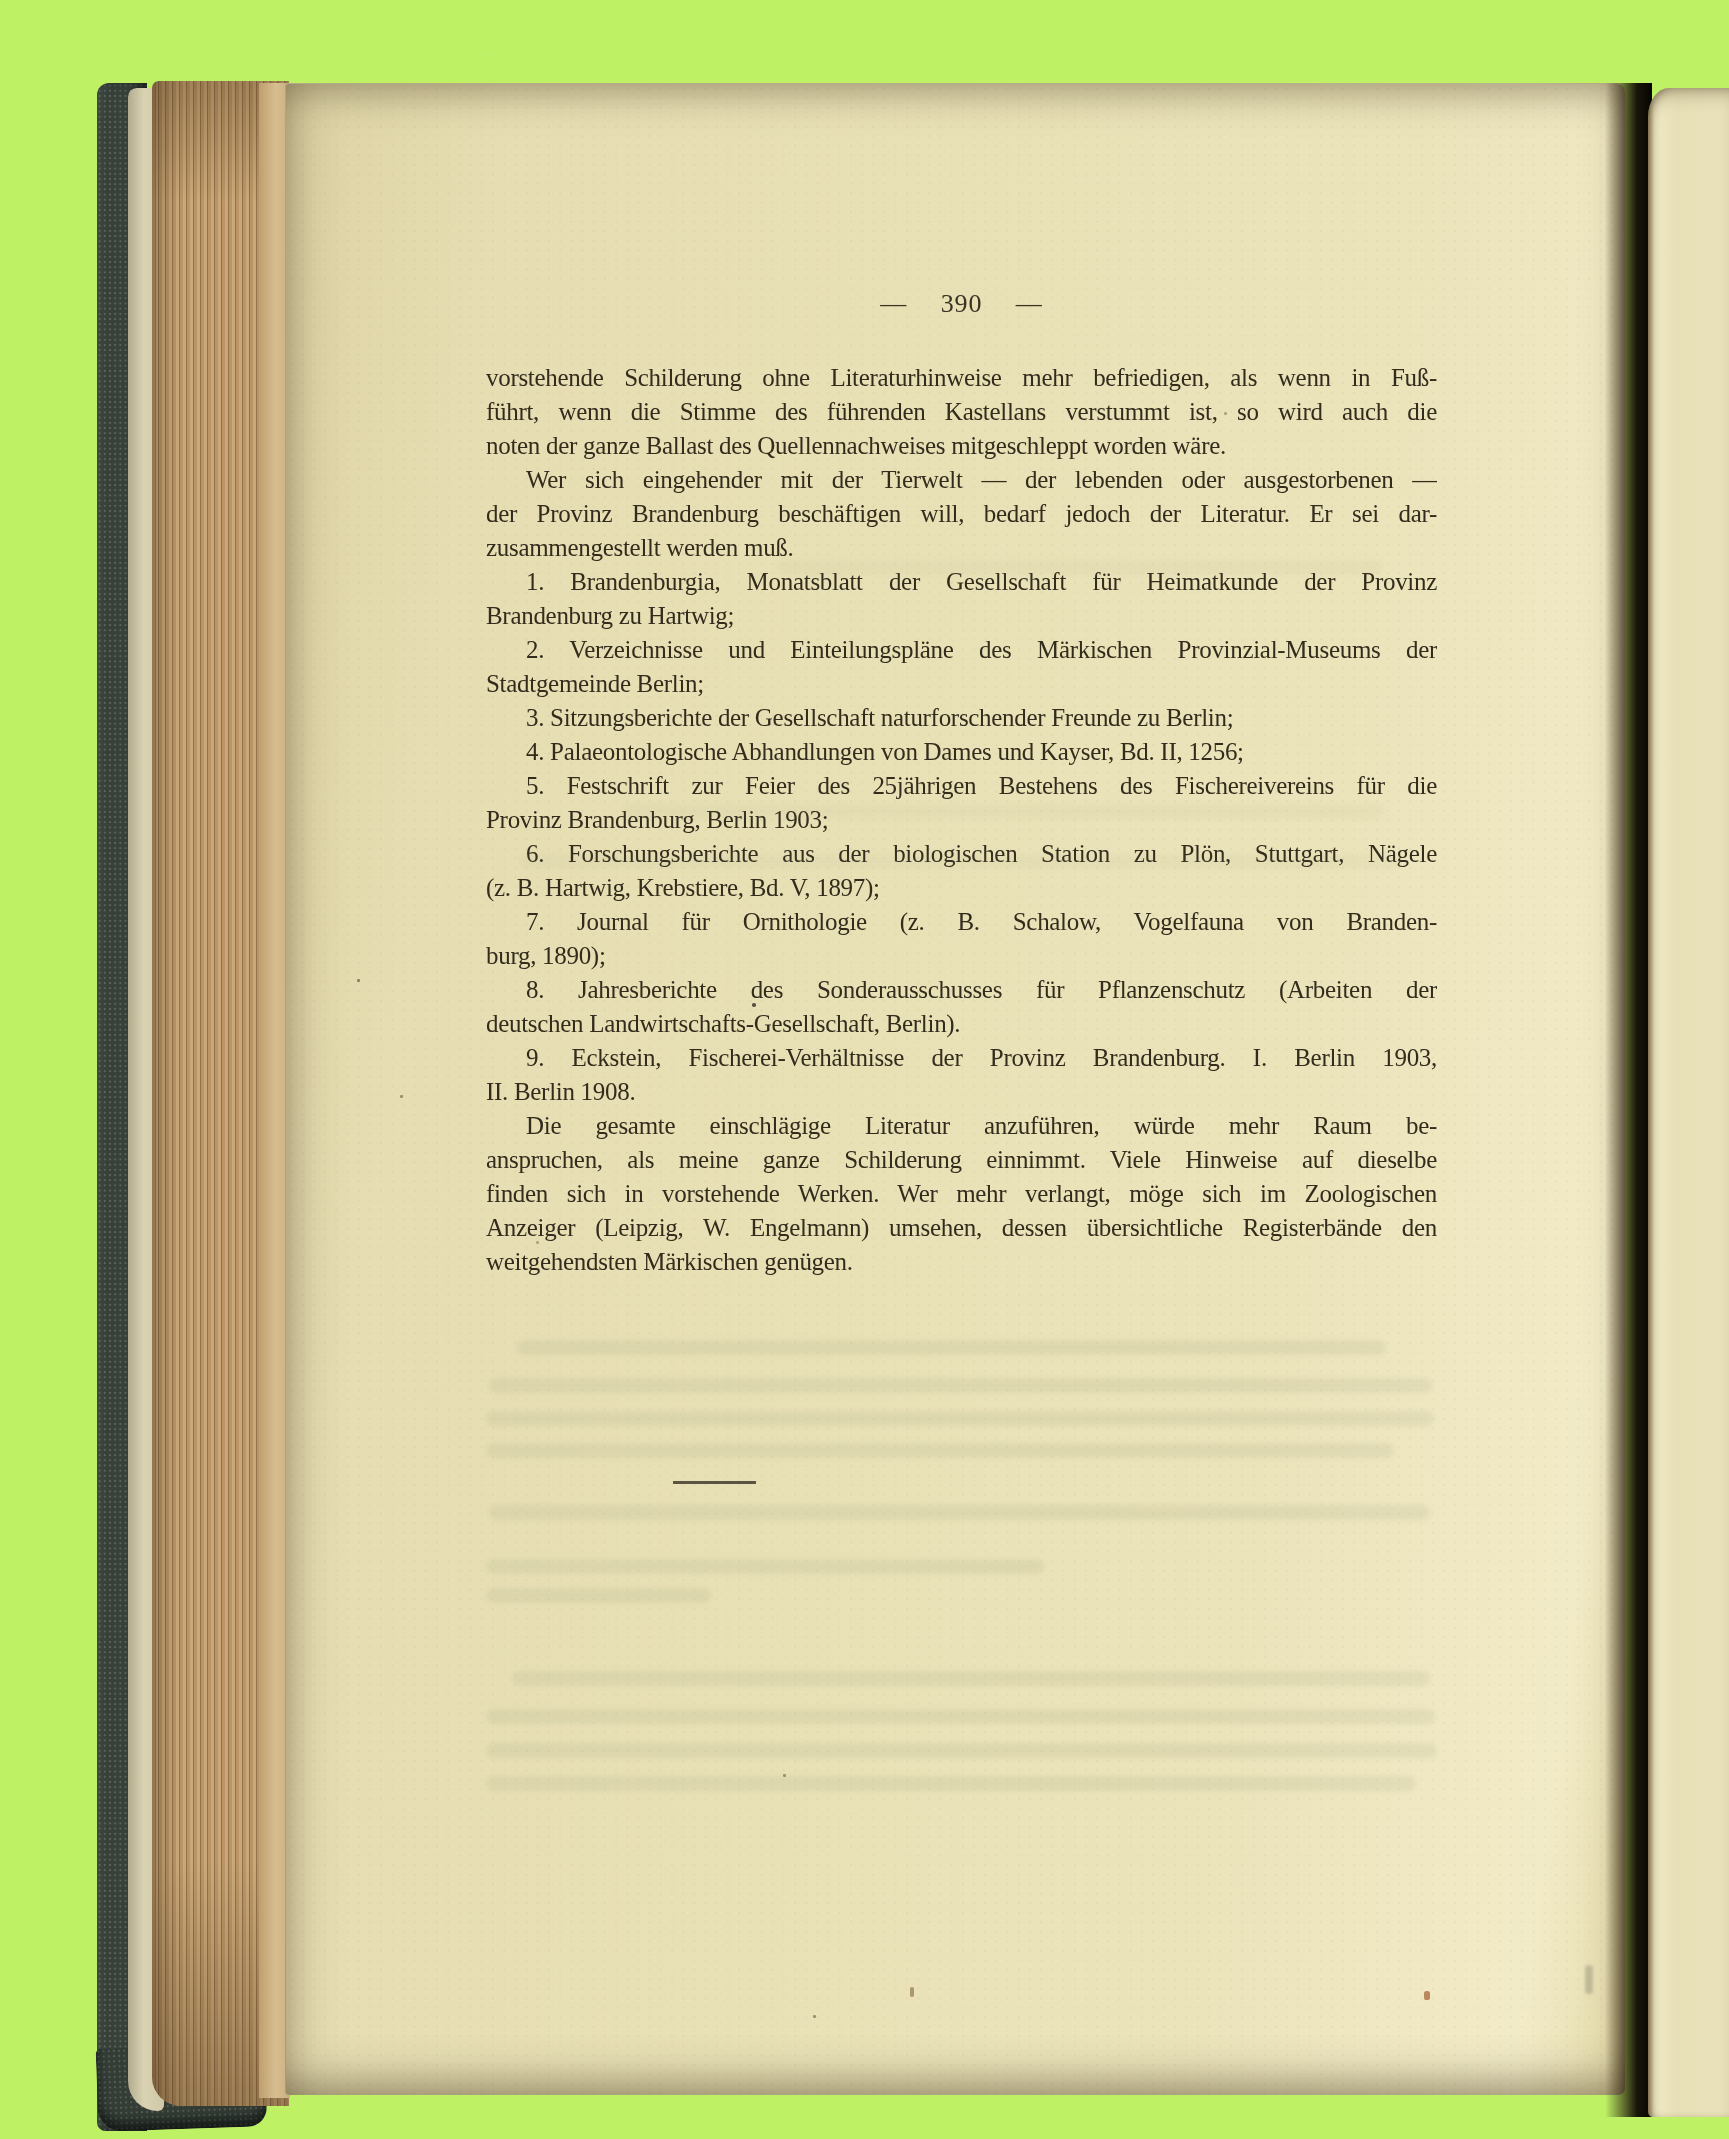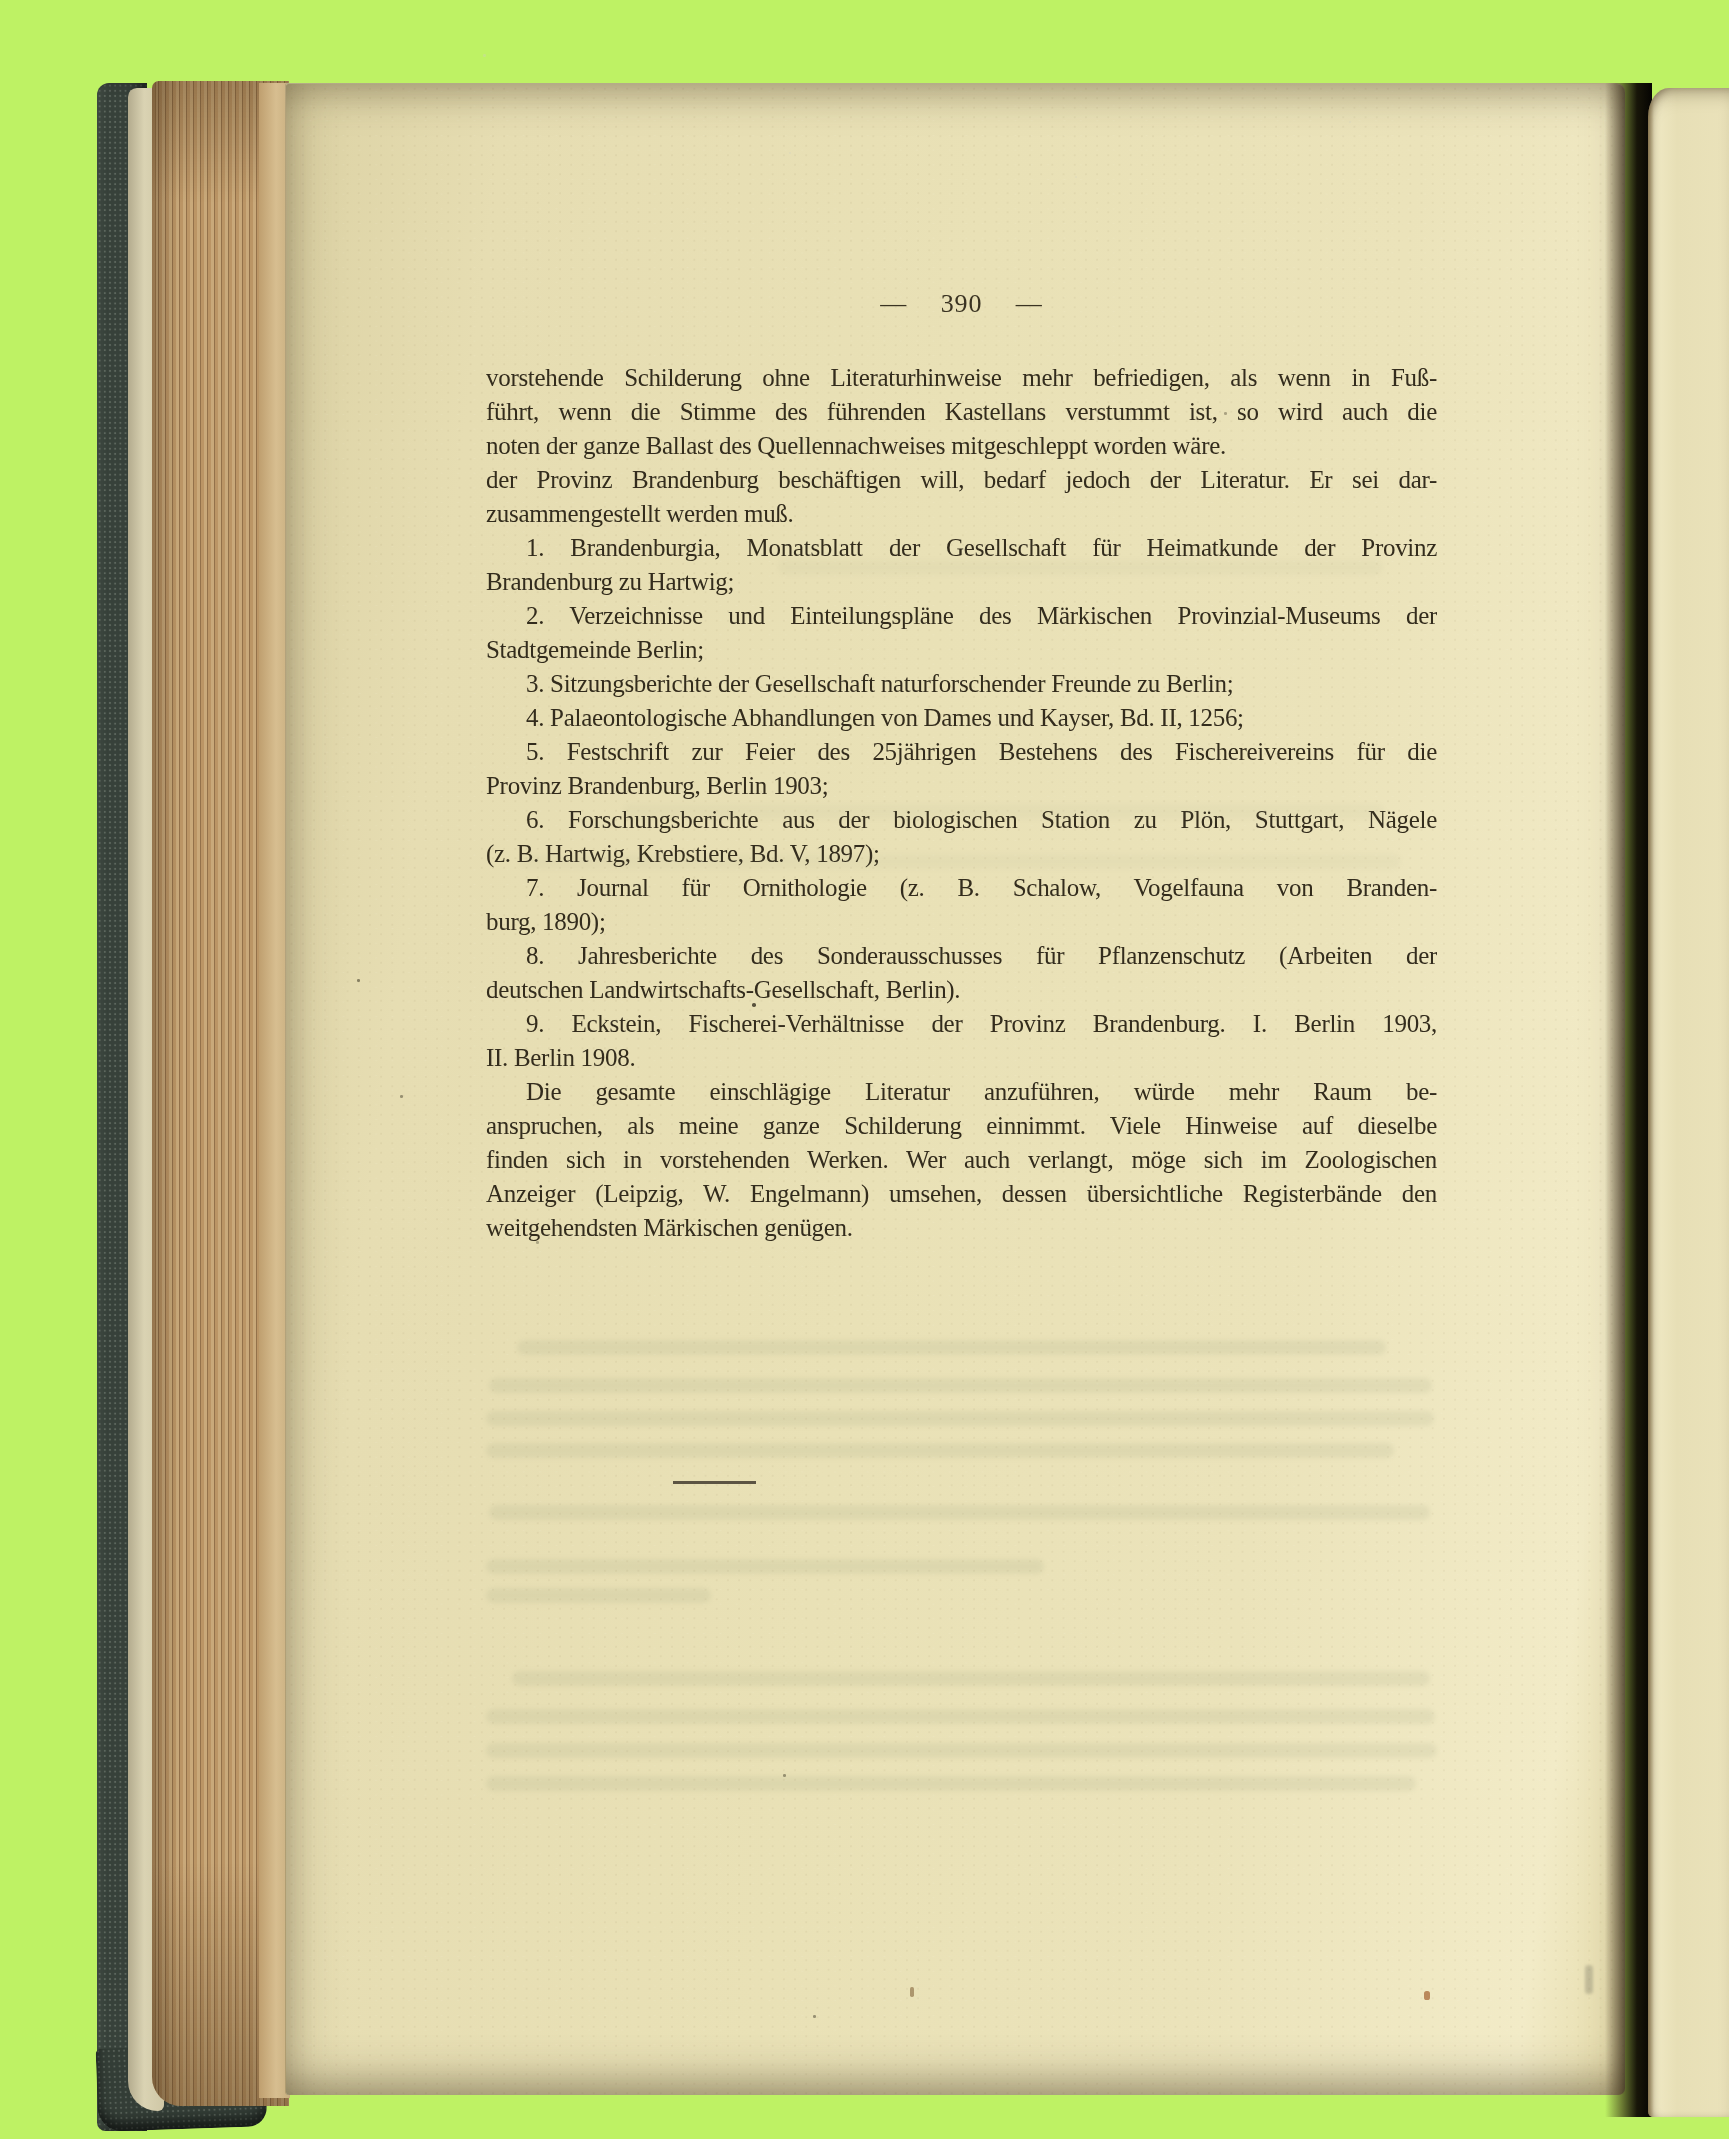--- a/index.html
+++ b/index.html
@@ -93,20 +93,21 @@
   <div class="page"></div>
 
   <div class="header">—  390  —</div>
   <div class="text-block">
       <div class="para">
         <div class="line">vorstehende Schilderung ohne Literaturhinweise mehr befriedigen, als wenn in Fuß-</div>
         <div class="line">führt, wenn die Stimme des führenden Kastellans verstummt ist, so wird auch die</div>
         <div class="line last">noten der ganze Ballast des Quellennachweises mitgeschleppt worden wäre.</div>
       </div>
       <div class="para">
+        <div class="line indent">Wer sich eingehender mit der Tierwelt — der lebenden oder ausgestorbenen —</div>
         <div class="line">der Provinz Brandenburg beschäftigen will, bedarf jedoch der Literatur. Er sei dar-</div>
         <div class="line last">zusammengestellt werden muß.</div>
       </div>
       <div class="para">
         <div class="line indent">1. Brandenburgia, Monatsblatt der Gesellschaft für Heimatkunde der Provinz</div>
         <div class="line last">Brandenburg zu Hartwig;</div>
       </div>
       <div class="para">
         <div class="line indent">2. Verzeichnisse und Einteilungspläne des Märkischen Provinzial-Museums der</div>
         <div class="line last">Stadtgemeinde Berlin;</div>
@@ -133,21 +134,21 @@
         <div class="line indent">8. Jahresberichte des Sonderausschusses für Pflanzenschutz (Arbeiten der</div>
         <div class="line last">deutschen Landwirtschafts-Gesellschaft, Berlin).</div>
       </div>
       <div class="para">
         <div class="line indent">9. Eckstein, Fischerei-Verhältnisse der Provinz Brandenburg. I. Berlin 1903,</div>
         <div class="line last">II. Berlin 1908.</div>
       </div>
       <div class="para">
         <div class="line indent">Die gesamte einschlägige Literatur anzuführen, würde mehr Raum be-</div>
         <div class="line">anspruchen, als meine ganze Schilderung einnimmt. Viele Hinweise auf dieselbe</div>
-        <div class="line">finden sich in vorstehenden Werken. Wer auch verlangt, möge sich im Zoologischen</div>
+        <div class="line">finden sich in vorstehende Werken. Wer mehr verlangt, möge sich im Zoologischen</div>
         <div class="line">Anzeiger (Leipzig, W. Engelmann) umsehen, dessen übersichtliche Registerbände den</div>
         <div class="line last">weitgehendsten Märkischen genügen.</div>
       </div>
     </div>
   <div class="rule"></div>
 
   <div class="bleed soft" style="left:778px; top:560px; width:605px;"></div>
   <div class="bleed soft" style="left:623px; top:804px; width:761px;"></div>
   <div class="bleed soft" style="left:519px; top:854px; width:882px;"></div>
   <div class="bleed" style="left:517px; top:1340px; width:869px;"></div>

